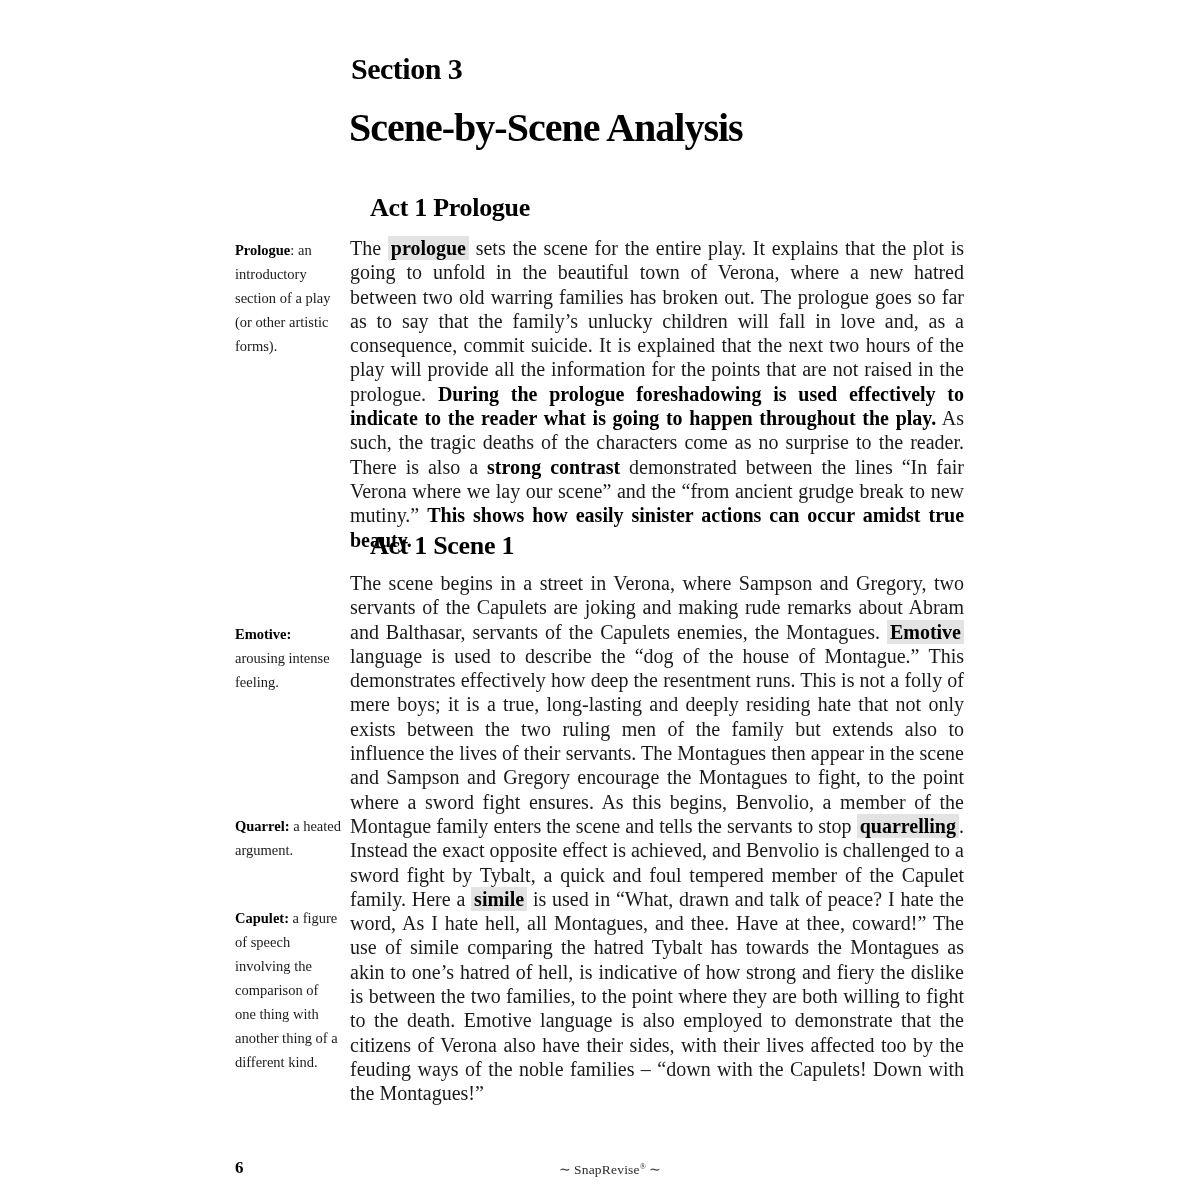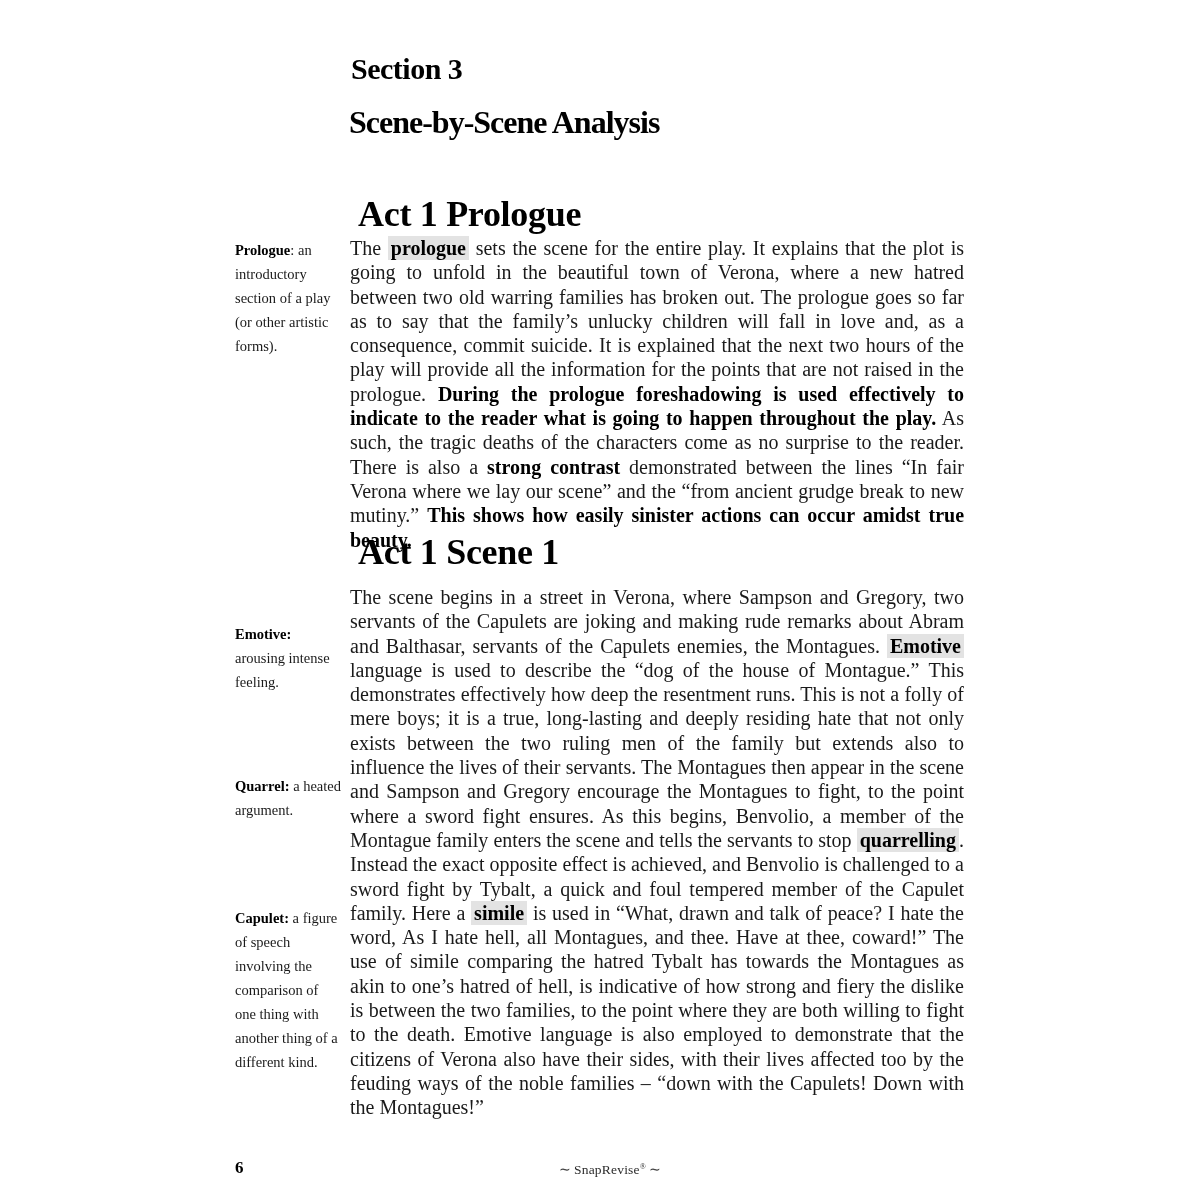--- a/index.html
+++ b/index.html
@@ -16,63 +16,63 @@
   .section-label {
     position: absolute;
     left: 351px; top: 52px;
     font-size: 30px;
     font-weight: bold;
     letter-spacing: -0.5px;
   }
   .page-title {
     position: absolute;
     left: 349px; top: 104px;
-    font-size: 32px;
+    font-size: 40px;
     font-weight: bold;
     letter-spacing: -1px;
   }
   .act-heading {
     position: absolute;
-    left: 358px;
-    font-size: 36px;
+    left: 370px;
+    font-size: 26px;
     font-weight: bold;
     letter-spacing: -0.3px;
   }
   .heading-1 { top: 193px; }
   .heading-2 { top: 531px; }
   .body-para {
     position: absolute;
     left: 350px;
     width: 614px;
     font-size: 20px;
     line-height: 24.3px;
     text-align: justify;
     color: #1a1a1a;
   }
   .para-1 { top: 236px; }
-  .para-2 { top: 585px; }
+  .para-2 { top: 571px; }
   .body-para .b { font-weight: bold; color: #000; }
   .body-para .h {
     background: #e3e3e3;
     padding: 1px 3px;
     box-decoration-break: clone;
     -webkit-box-decoration-break: clone;
   }
   .margin-note {
     position: absolute;
     left: 235px;
     width: 107px;
     font-size: 14.5px;
     line-height: 24px;
     color: #1a1a1a;
   }
   .margin-note .b { font-weight: bold; color: #000; }
   .note-prologue { top: 238px; }
   .note-emotive  { top: 622px; }
-  .note-quarrel  { top: 774px; }
+  .note-quarrel  { top: 814px; }
   .note-simile   { top: 906px; }
   .footer-page-number {
     position: absolute;
     left: 235px; top: 1158px;
     font-size: 17px;
     font-weight: bold;
   }
   .footer-brand {
     position: absolute;
     left: 0; top: 1161px;

